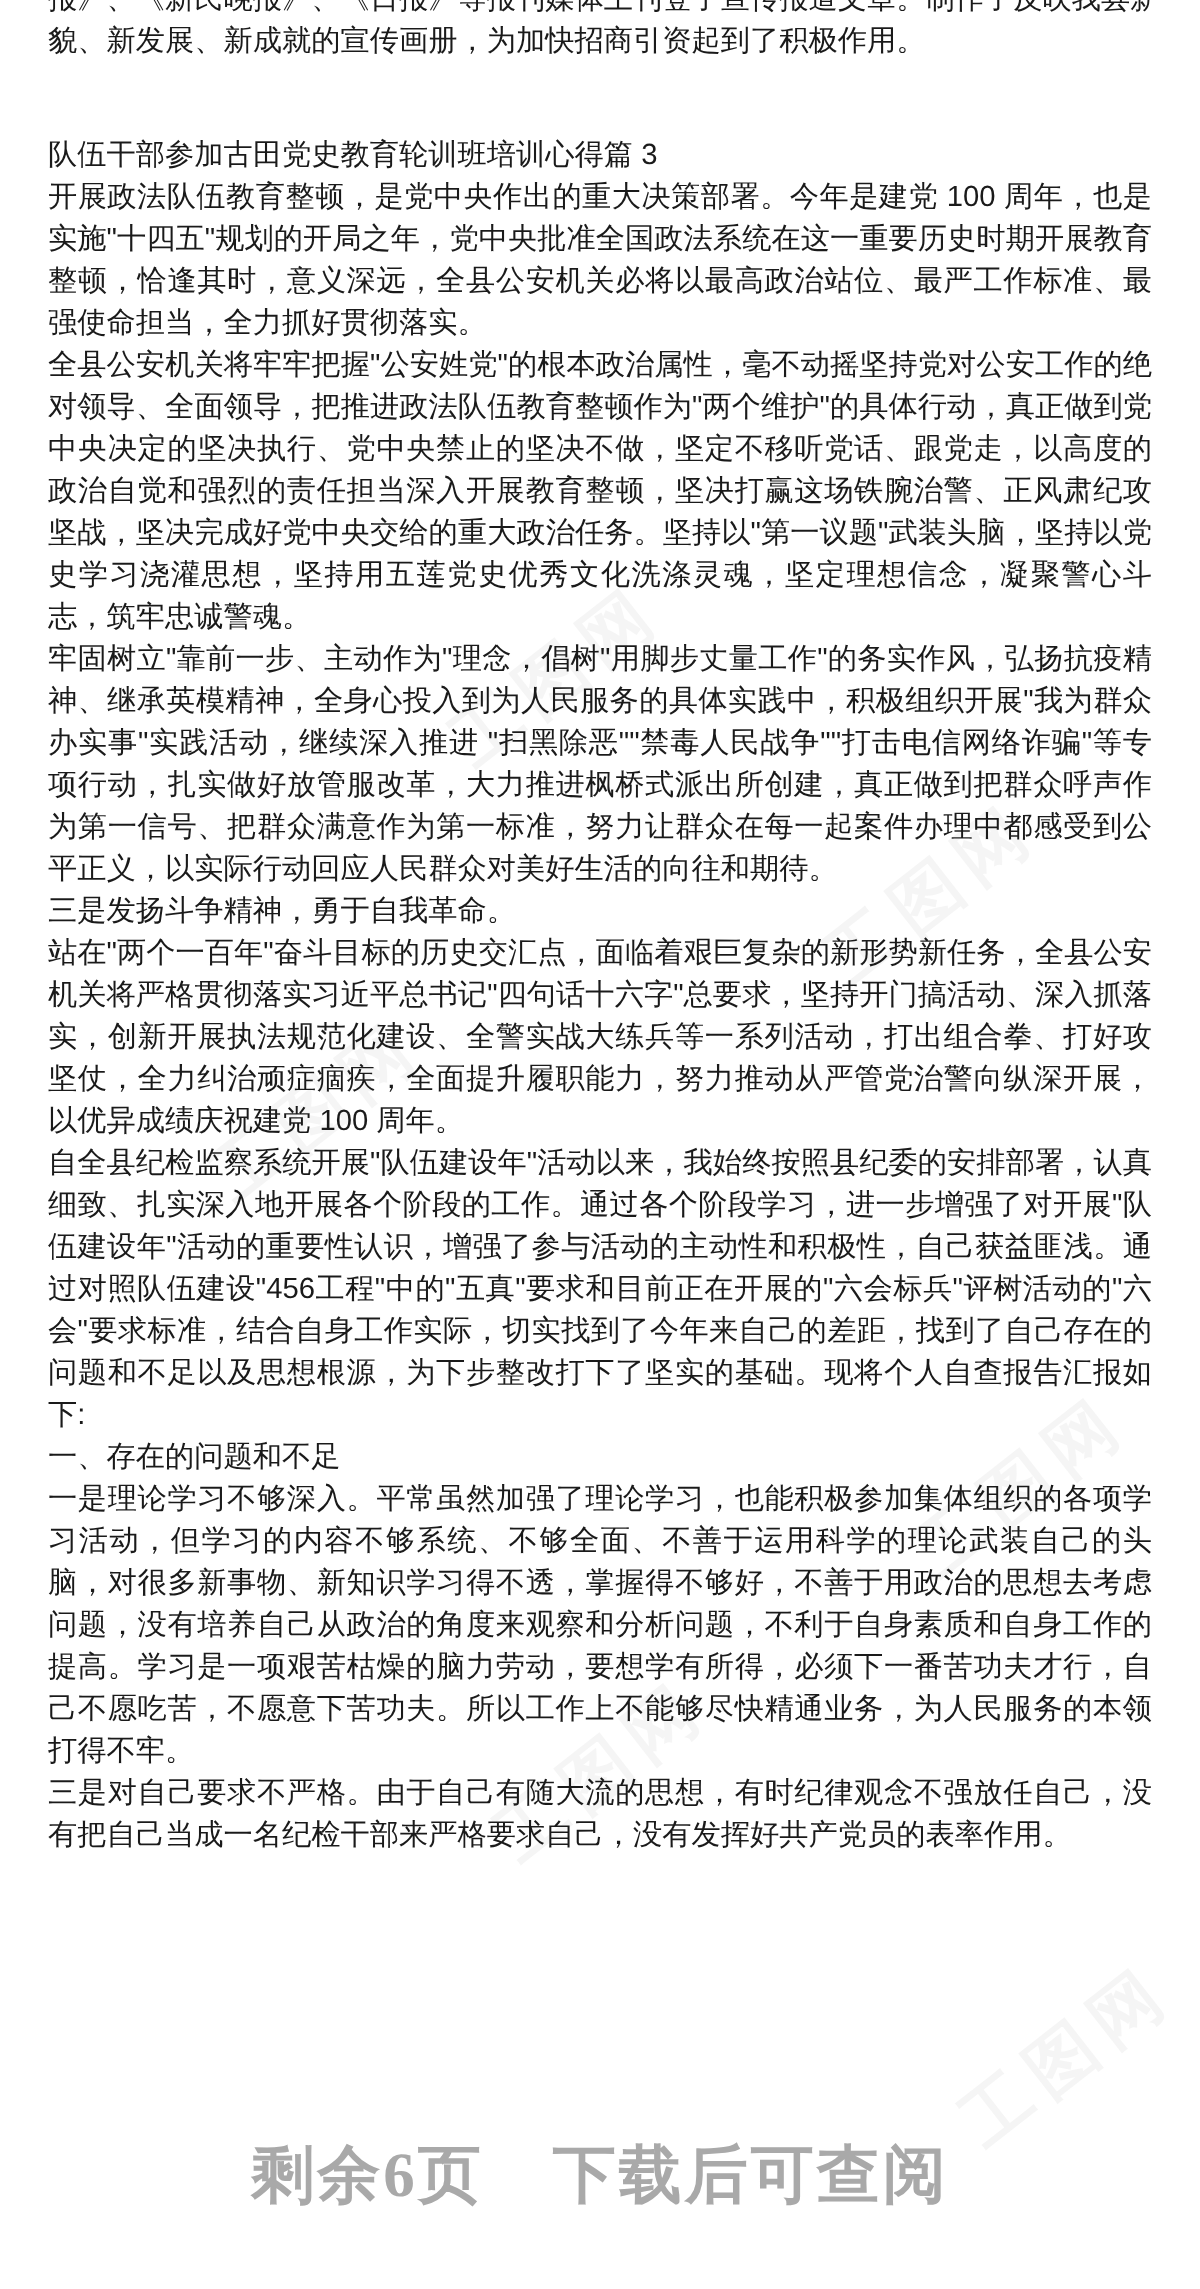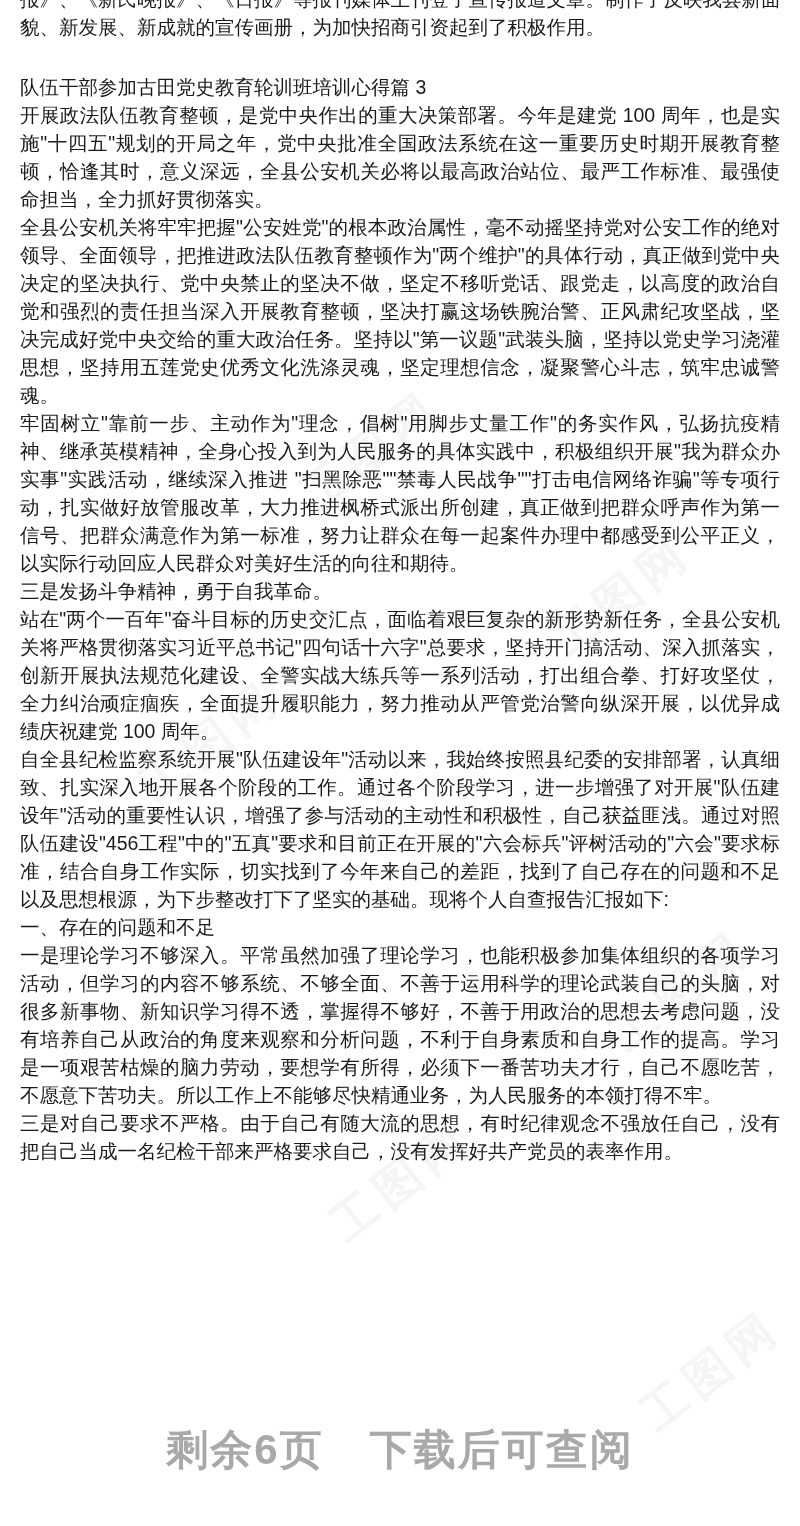--- a/index.html
+++ b/index.html
@@ -6,29 +6,29 @@
   .page {
     position:relative;
     width:800px;
     height:1526px;
     background:#ffffff;
     overflow:hidden;
     font-family:"Liberation Sans", sans-serif;
   }
   .content {
     position:relative;
-    padding:0 20px;
+    padding:0 32px;
     color:#1a1a1a;
     font-size:19.5px;
     line-height:28px;
     text-align:justify;
     z-index:2;
   }
   .content p { margin:0; }
-  .content p.title-gap { margin-top:32px; }
+  .content p.title-gap { margin-top:48px; }
   .clip-line {
     height:13px;
     overflow:hidden;
   }
   .clip-line span {
     display:block;
     white-space:nowrap;
     margin-top:-15px;
   }
   .watermark-layer {
@@ -45,21 +45,21 @@
     letter-spacing:8px;
     transform:rotate(-38deg);
     white-space:nowrap;
   }
   .footer {
     position:absolute;
     top:1422px;
     left:0;
     width:100%;
     text-align:center;
-    font-family:Liberation Sans, sans-serif;
+    font-family:Liberation Serif, serif;
     font-weight:bold;
     font-size:42px;
     color:#a9a9a9;
     letter-spacing:2px;
     z-index:3;
   }
   .footer .spacer-gap {
     display:inline-block;
     width:46px;
   }

